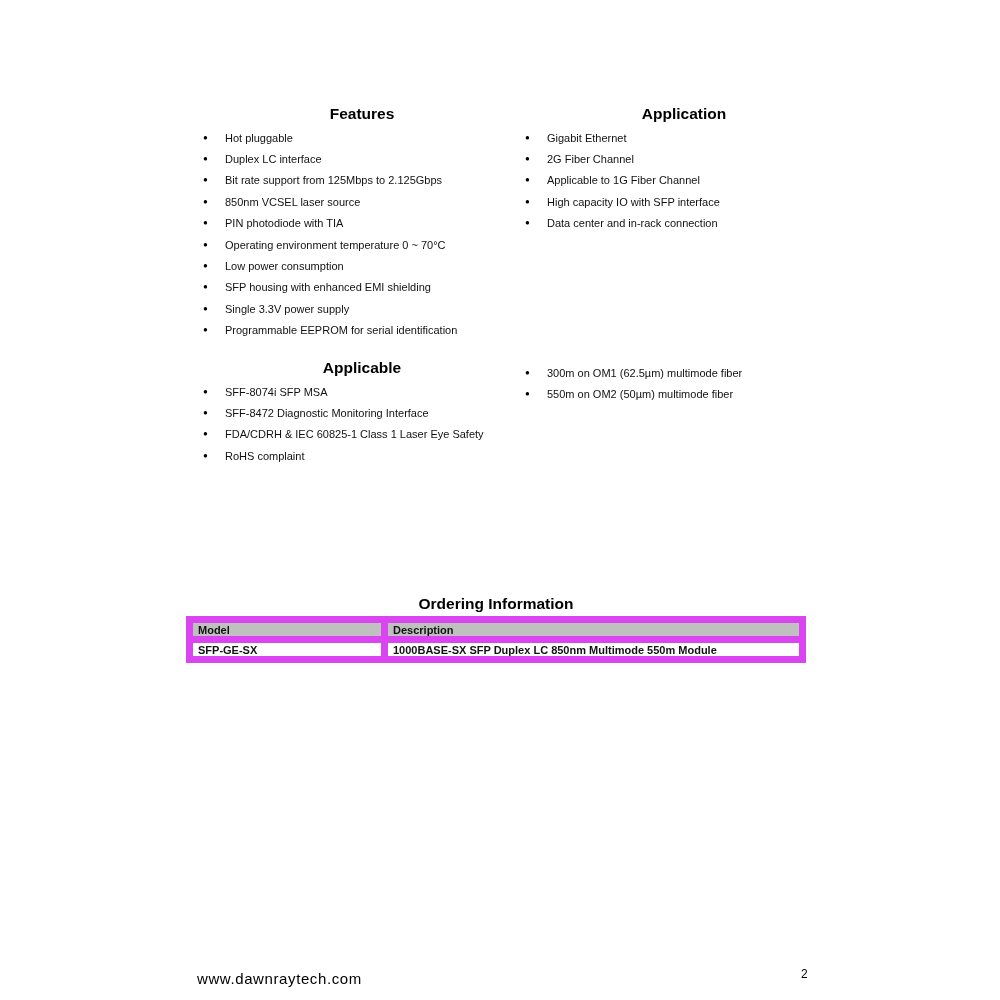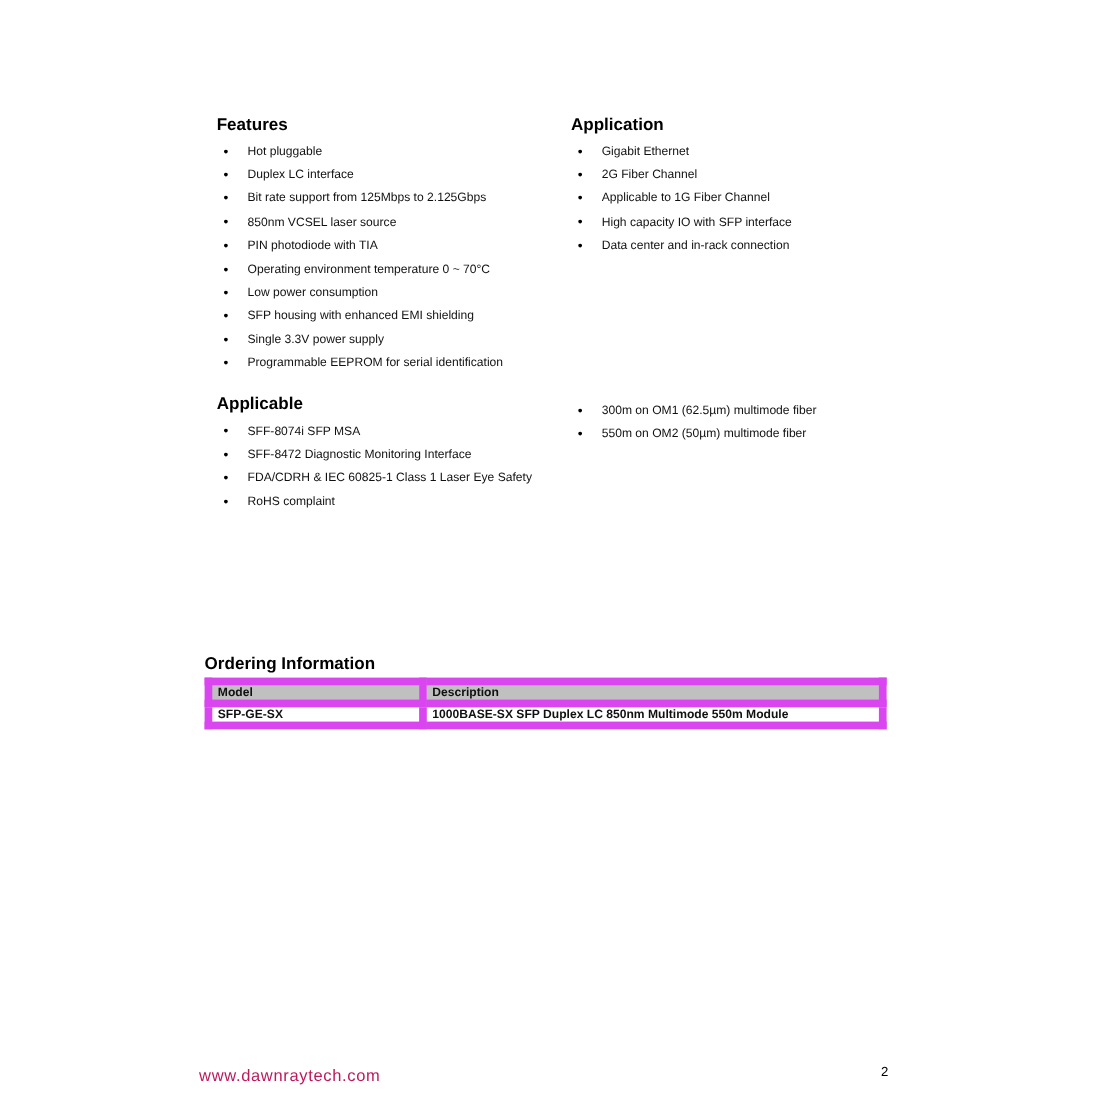--- a/index.html
+++ b/index.html
@@ -25,21 +25,21 @@
 
   
   .sec { position: absolute; width: 330px; }
   .sec-features    { left: 197px; top: 104px; }
   .sec-application { left: 519px; top: 104px; }
   .sec-compliance  { left: 197px; top: 358px; }
   .sec-reach       { left: 519px; top: 358px; }
 
   .sec h2, .ordering h2 {
     margin: 0; font-size: 15.5px; line-height: 19px;
-    font-weight: bold; color: #000;
+    font-weight: bold; color: #000; text-align: center;
   }
   .sec ul { list-style: none; margin: 4px 0 0 0; padding: 0; }
   .sec li { display: flex; align-items: center; height: 21.4px; }
   .bullet {
     flex: 0 0 22px; padding-left: 6px; box-sizing: content-box;
     font-size: 8px; color: #000; line-height: 1;
   }
   .item-text { font-size: 11px; color: #111; white-space: nowrap; }
 
   
@@ -52,22 +52,22 @@
   .ordering th, .ordering td {
     border: 7px solid #d946ef; font-size: 11px; font-weight: bold;
     text-align: left; padding: 0 5px; height: 13px; overflow: hidden;
     white-space: nowrap;
   }
   .ordering th { background: #c0c0c0; }
   .ordering .col-model { width: 178px; }
 
   
   .footer-site {
-    position: absolute; left: 181px; top: 970px;
-    font-size: 15px; letter-spacing: 0.6px; color: #be185d;
+    position: absolute; left: 197px; top: 970px;
+    font-size: 15px; letter-spacing: 0.6px; color: #000000;
   }
   .footer-page {
     position: absolute; left: 801px; top: 967px;
     font-size: 12px; color: #000;
   }
 </style>
 </head>
 <body>
 
 <div class="page">

